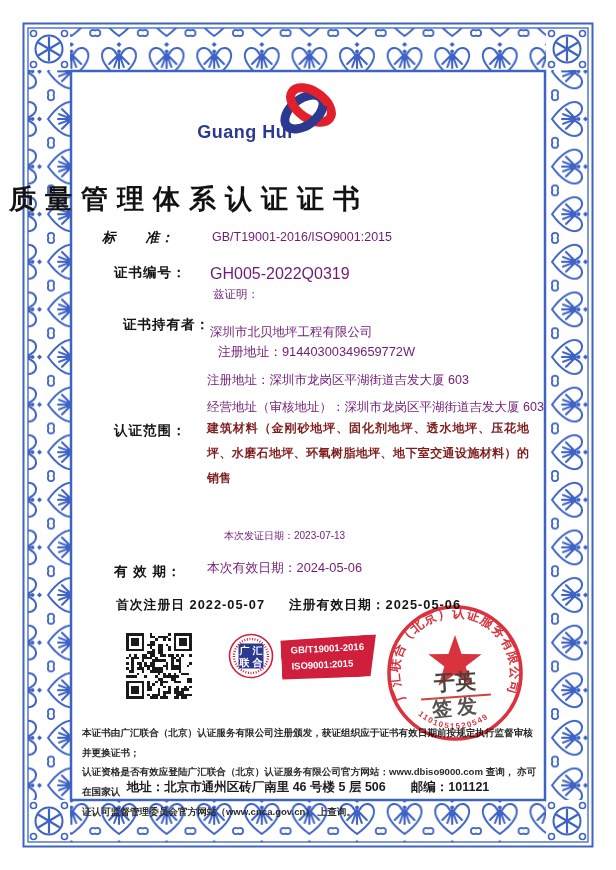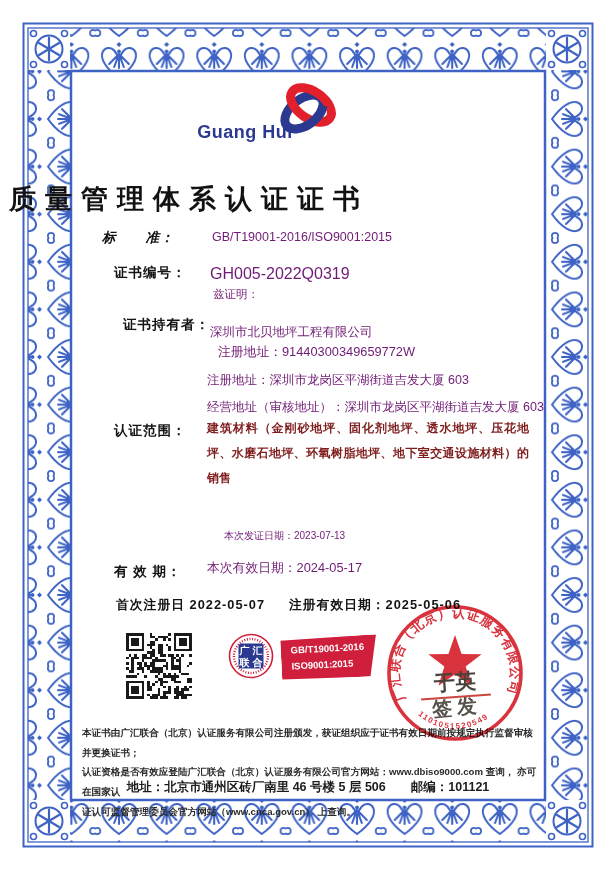--- a/index.html
+++ b/index.html
@@ -113,21 +113,21 @@
   <div class="abs val" style="left:218px;top:344px;font-size:12.8px;">注册地址：91440300349659772W</div>
   <div class="abs val" style="left:207px;top:372px;">注册地址：深圳市龙岗区平湖街道吉发大厦 603</div>
   <div class="abs val" style="left:207px;top:399px;">经营地址（审核地址）：深圳市龙岗区平湖街道吉发大厦 603</div>
 
   <div class="abs lbl" style="left:114px;top:422px;">认证范围：</div>
   <div class="abs para" style="left:207px;top:416px;">建筑材料（金刚砂地坪、固化剂地坪、透水地坪、压花地坪、水磨石地坪、环氧树脂地坪、地下室交通设施材料）的销售</div>
 
 
   <div class="abs lbl" style="left:114px;top:528px;margin-top:35px;">有 效 期：</div>
   <div class="abs val" style="left:224px;top:529px;font-size:10px;">本次发证日期：2023-07-13</div>
-  <div class="abs val" style="left:207px;top:560px;font-size:12.8px;">本次有效日期：2024-05-17</div>
+  <div class="abs val" style="left:207px;top:560px;font-size:12.8px;">本次有效日期：2024-05-06</div>
 
   <div class="abs lbl" style="left:116px;top:597px;font-size:12.8px;">首次注册日 2022-05-07</div>
   <div class="abs lbl" style="left:289px;top:597px;font-size:12.8px;">注册有效日期：2025-05-06</div>
 
   <div class="qr-box">
     <svg id="qr" width="66" height="66" viewBox="0 0 25 25" shape-rendering="crispEdges">
         <g fill="#1a1a1a">
           <rect x="9" y="0" width="1" height="1"></rect>
           <rect x="16" y="0" width="1" height="1"></rect>
           <rect x="9" y="1" width="1" height="1"></rect>

